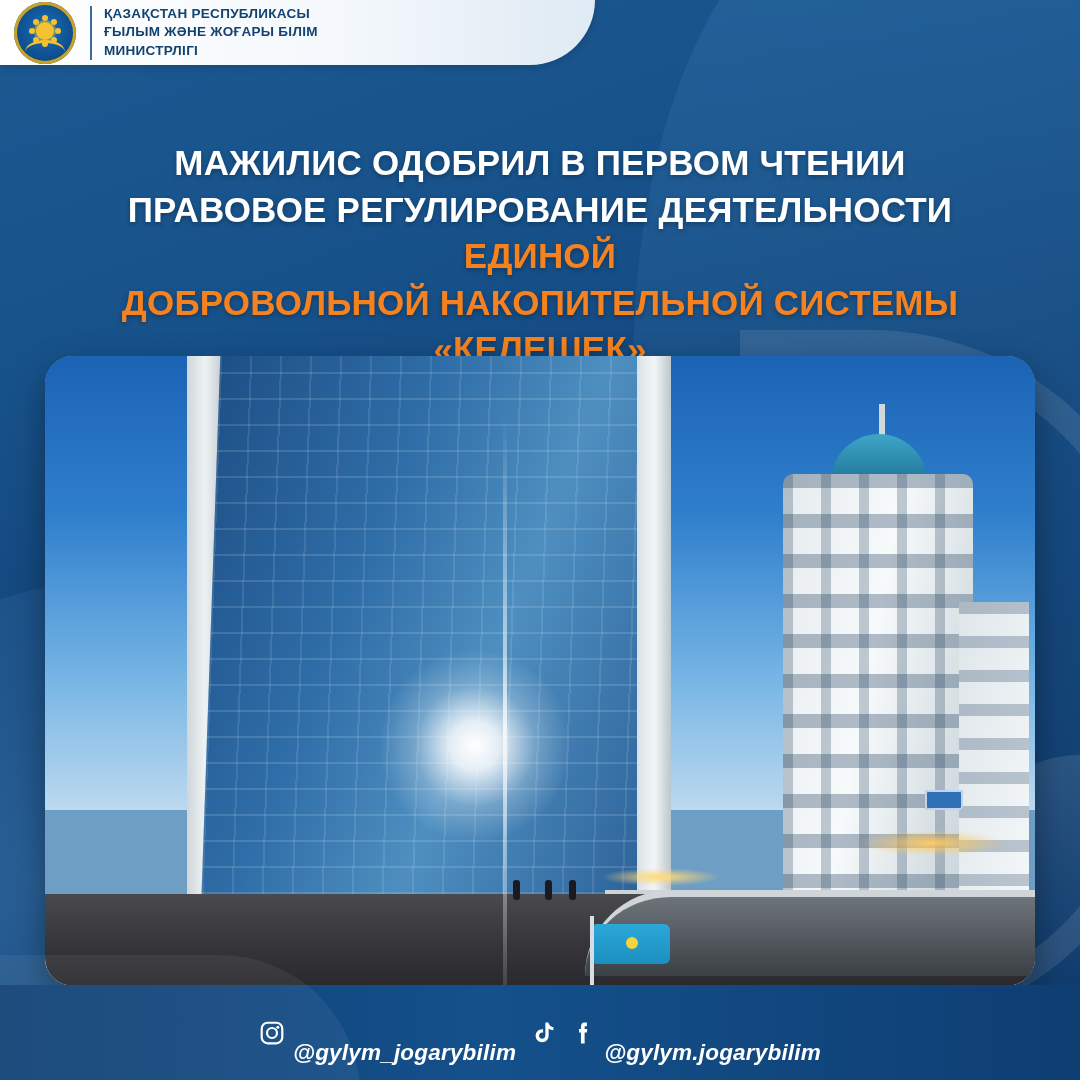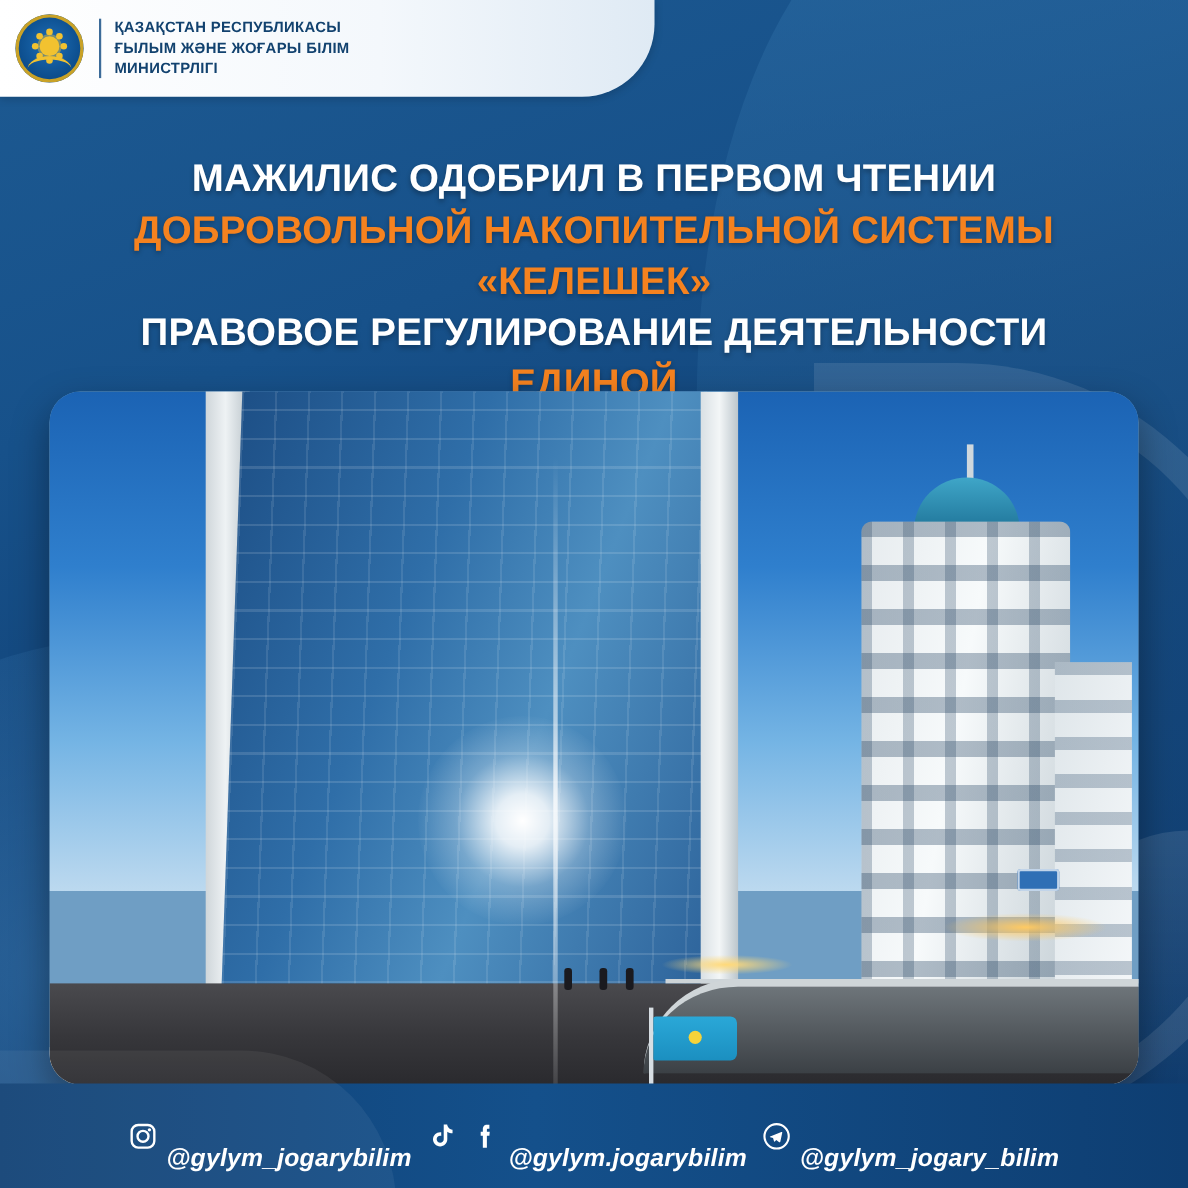--- a/index.html
+++ b/index.html
@@ -39,21 +39,21 @@
     width:430px; height:700px;
     border-right:26px solid rgba(255,255,255,.10);
     border-top:26px solid rgba(255,255,255,.10);
     border-bottom:26px solid rgba(255,255,255,.10);
     border-radius:0 300px 300px 0;
   }
 
   
   .header {
     position:absolute; left:0; top:0;
-    width:595px; height:88px;
+    width:595px; height:65px;
     background:linear-gradient(90deg,#ffffff 0%, #f4f8fc 58%, #dfeaf4 100%);
     border-radius:0 0 66px 0;
     display:flex; align-items:center;
     padding-left:14px;
     z-index:5;
     box-shadow:0 2px 8px rgba(0,0,0,.18);
   }
   .emblem {
     width:62px; height:62px; flex:none;
     border-radius:50%;
@@ -311,24 +311,24 @@
   <div class="header-divider"></div>
   <div class="header-text">
     <div>ҚАЗАҚСТАН РЕСПУБЛИКАСЫ</div>
     <div>ҒЫЛЫМ ЖӘНЕ ЖОҒАРЫ БІЛІМ</div>
     <div>МИНИСТРЛІГІ</div>
   </div>
 </div>
 
 <div class="title">
   <div class="title-line">МАЖИЛИС ОДОБРИЛ В ПЕРВОМ ЧТЕНИИ</div>
-  <div class="title-line accent">ДОБРОВОЛЬНОЙ НАКОПИТЕЛЬНОЙ СИСТЕМЫ «КЕЛЕШЕК»</div>
   <div class="title-line">
     <span>ПРАВОВОЕ РЕГУЛИРОВАНИЕ ДЕЯТЕЛЬНОСТИ </span><span class="accent">ЕДИНОЙ</span>
   </div>
+  <div class="title-line accent">ДОБРОВОЛЬНОЙ НАКОПИТЕЛЬНОЙ СИСТЕМЫ «КЕЛЕШЕК»</div>
 </div>
 
 <div class="photo-wrap">
   <div class="photo">
     <div class="sky"></div>
 
     <div class="tower-edge"></div>
     <div class="tower"></div>
     <div class="tower-right-strip"></div>
 
@@ -379,21 +379,14 @@
     </svg>
   </div>
 
   <div class="social">
     <svg class="ic" viewBox="0 0 24 24">
       <path d="M15.6 8.2h-2.1V6.6c0-.7.4-.9.8-.9h1.3V2.4h-2.1c-2.6 0-3.4 1.9-3.4 3.9v1.9H8.3v3.3h1.8V21.6h3.4V11.5h2.1l.3-3.3z" fill="#fff"></path>
     </svg>
     <span class="social-label">@gylym.jogarybilim</span>
   </div>
 
-  <div class="social">
-    <svg class="ic" viewBox="0 0 24 24">
-      <circle cx="12" cy="12" r="10.2" fill="none" stroke="#fff" stroke-width="1.8"></circle>
-      <path d="M6.6 12.1l9.4-3.7c.5-.2.9.1.7.8l-1.6 7.4c-.1.5-.5.6-.9.4l-2.5-1.8-1.2 1.2c-.2.2-.4.2-.6-.1l-.9-2.9-2.3-.7c-.5-.2-.5-.5-.1-.6z" fill="#fff"></path>
-    </svg>
-    <span class="social-label">@gylym_jogary_bilim</span>
-  </div>
 
 </div>
 
 </body></html>

